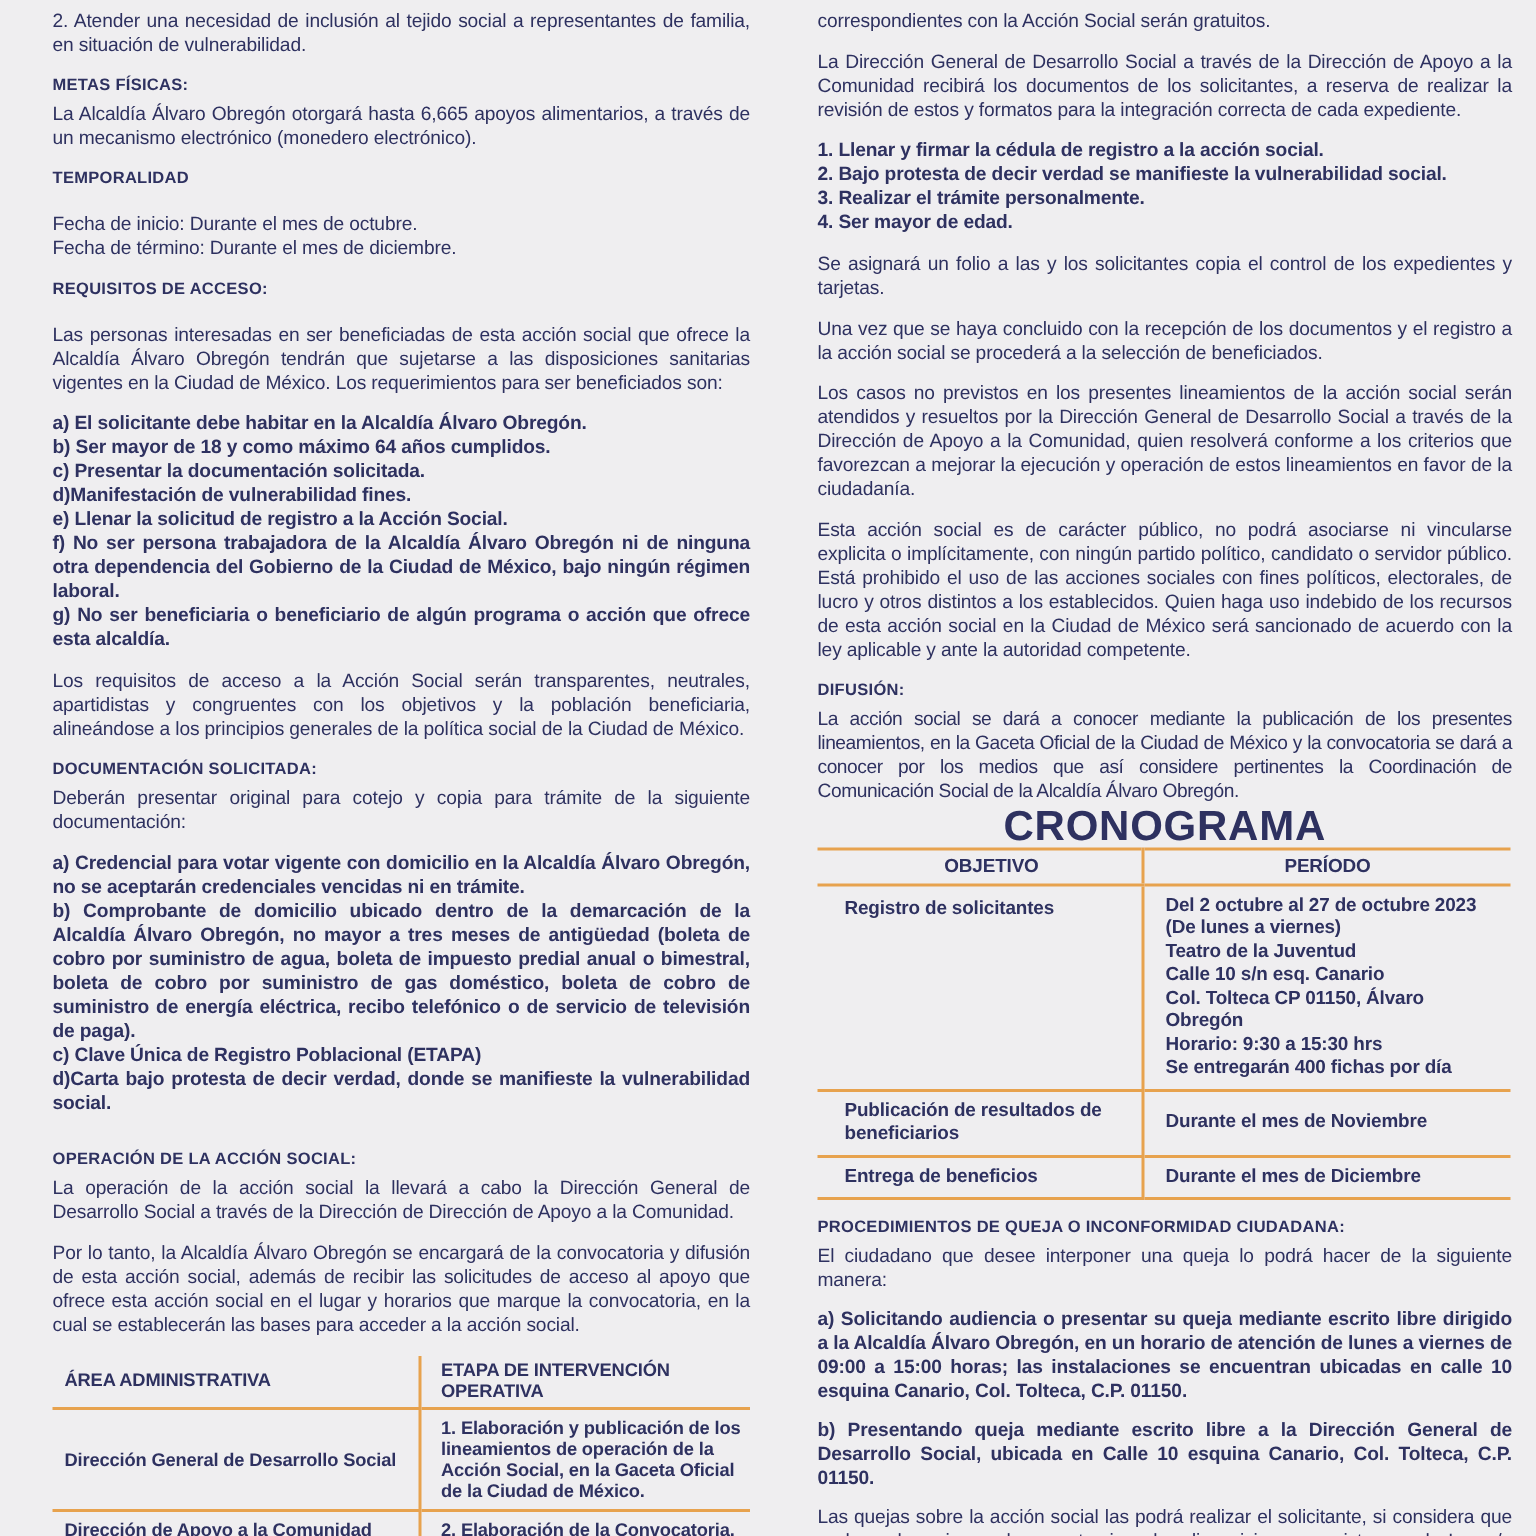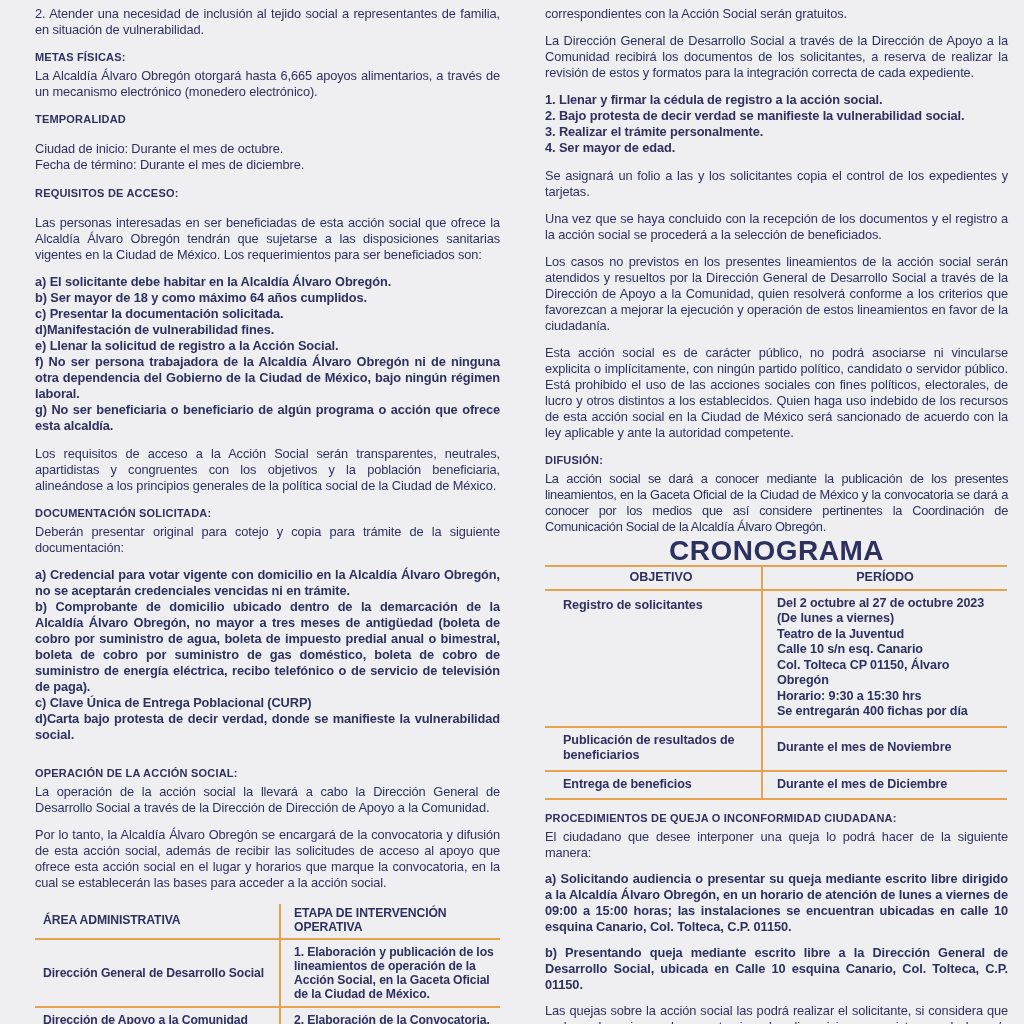--- a/index.html
+++ b/index.html
@@ -67,42 +67,42 @@
 <div class="page">
 
   <div class="col col-left">
 
     <div class="p">2. Atender una necesidad de inclusión al tejido social a representantes de familia, en situación de vulnerabilidad.</div>
 
     <div class="h">METAS FÍSICAS:</div>
     <div class="p">La Alcaldía Álvaro Obregón otorgará hasta 6,665 apoyos alimentarios, a través de un mecanismo electrónico (monedero electrónico).</div>
 
     <div class="h h-gap">TEMPORALIDAD</div>
-    <div class="pl">Ciudad de inicio: Durante el mes de octubre.</div>
+    <div class="pl">Fecha de inicio: Durante el mes de octubre.</div>
     <div class="pl blk">Fecha de término: Durante el mes de diciembre.</div>
 
     <div class="h h-gap">REQUISITOS DE ACCESO:</div>
     <div class="p">Las personas interesadas en ser beneficiadas de esta acción social que ofrece la Alcaldía Álvaro Obregón tendrán que sujetarse a las disposiciones sanitarias vigentes en la Ciudad de México. Los requerimientos para ser beneficiados son:</div>
     <div class="blk">
       <div class="list-item b">a) El solicitante debe habitar en la Alcaldía Álvaro Obregón.</div>
       <div class="list-item b">b) Ser mayor de 18 y como máximo 64 años cumplidos.</div>
       <div class="list-item b">c) Presentar la documentación solicitada.</div>
       <div class="list-item b">d)Manifestación de vulnerabilidad fines.</div>
       <div class="list-item b">e) Llenar la solicitud de registro a la Acción Social.</div>
       <div class="list-item b">f) No ser persona trabajadora de la Alcaldía Álvaro Obregón ni de ninguna otra dependencia del Gobierno de la Ciudad de México, bajo ningún régimen laboral.</div>
       <div class="list-item b">g) No ser beneficiaria o beneficiario de algún programa o acción que ofrece esta alcaldía.</div>
     </div>
     <div class="p">Los requisitos de acceso a la Acción Social serán transparentes, neutrales, apartidistas y congruentes con los objetivos y la población beneficiaria, alineándose a los principios generales de la política social de la Ciudad de México.</div>
 
     <div class="h">DOCUMENTACIÓN SOLICITADA:</div>
     <div class="p">Deberán presentar original para cotejo y copia para trámite de la siguiente documentación:</div>
     <div class="blk" style="margin-bottom:22px;">
       <div class="list-item b">a) Credencial para votar vigente con domicilio en la Alcaldía Álvaro Obregón, no se aceptarán credenciales vencidas ni en trámite.</div>
       <div class="list-item b">b) Comprobante de domicilio ubicado dentro de la demarcación de la Alcaldía Álvaro Obregón, no mayor a tres meses de antigüedad (boleta de cobro por suministro de agua, boleta de impuesto predial anual o bimestral, boleta de cobro por suministro de gas doméstico, boleta de cobro de suministro de energía eléctrica, recibo telefónico o de servicio de televisión de paga).</div>
-      <div class="list-item b">c) Clave Única de Entrega Poblacional (CURP)</div>
+      <div class="list-item b">c) Clave Única de Registro Poblacional (ETAPA)</div>
       <div class="list-item b">d)Carta bajo protesta de decir verdad, donde se manifieste la vulnerabilidad social.</div>
     </div>
 
     <div class="h">OPERACIÓN DE LA ACCIÓN SOCIAL:</div>
     <div class="p">La operación de la acción social la llevará a cabo la Dirección General de Desarrollo Social a través de la Dirección de Dirección de Apoyo a la Comunidad.</div>
     <div class="p" style="margin-bottom:13px;">Por lo tanto, la Alcaldía Álvaro Obregón se encargará de la convocatoria y difusión de esta acción social, además de recibir las solicitudes de acceso al apoyo que ofrece esta acción social en el lugar y horarios que marque la convocatoria, en la cual se establecerán las bases para acceder a la acción social.</div>
 
     <table class="optable">
       <thead>
         <tr>

